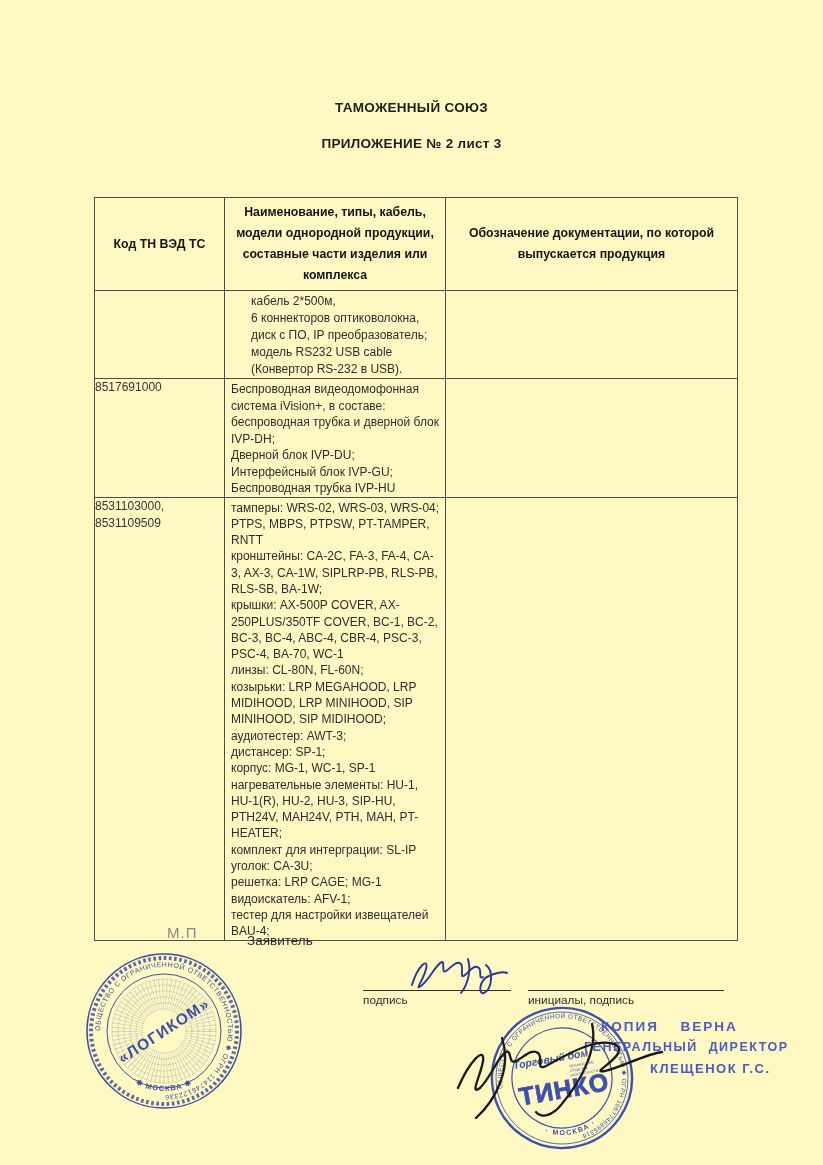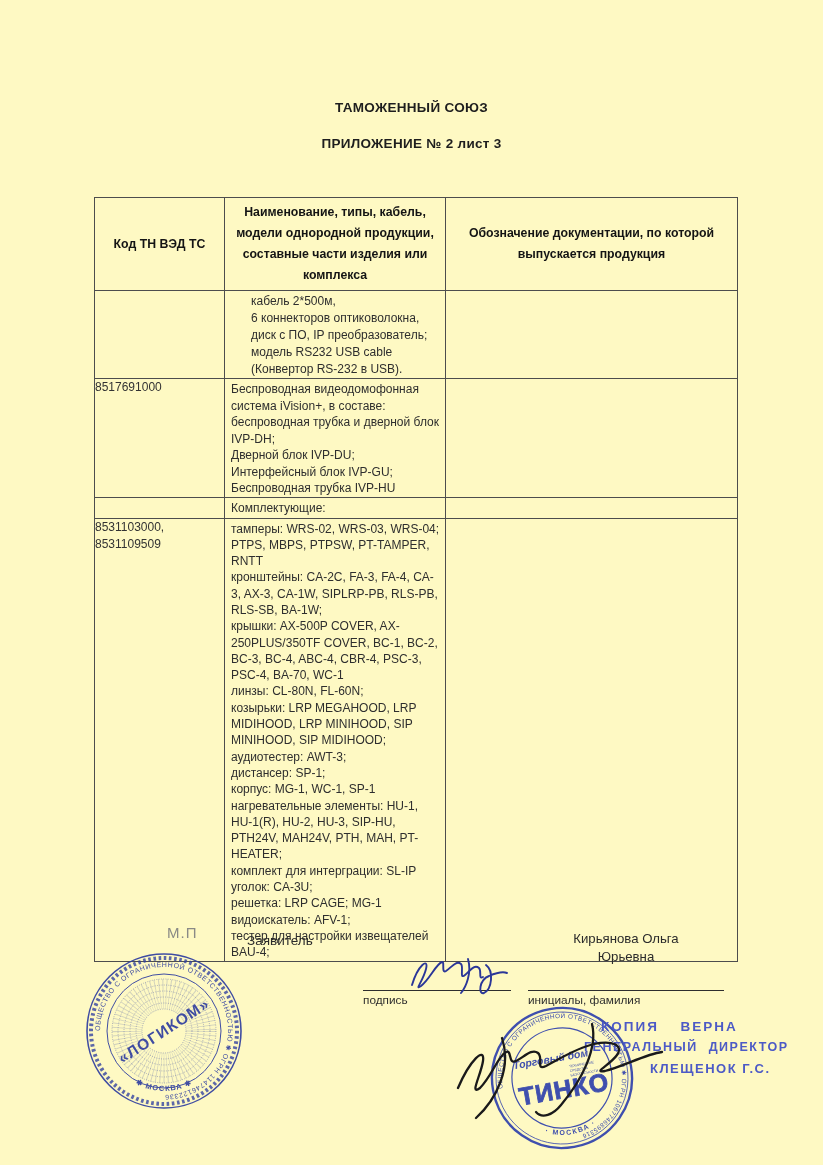--- a/index.html
+++ b/index.html
@@ -104,27 +104,20 @@
         <div class="code-wrap">
               <span class="code-text">8517691000</span>
             </div>
       </td>
       <td>
             <div class="desc cell-text">Беспроводная видеодомофонная система iVision+, в составе:
 беспроводная трубка и дверной блок IVP-DH;
 Дверной блок IVP-DU;
 Интерфейсный блок IVP-GU;
 Беспроводная трубка IVP-HU</div>
-          </td>
-      <td></td>
-    </tr>
-    <tr class="rowC" style="height:21px;">
-      <td class="code-cell"></td>
-      <td>
-            <div class="desc cell-text" style="line-height:16px;">Комплектующие:</div>
           </td>
       <td></td>
     </tr>
     <tr class="rowD" style="height:415px;">
       <td class="code-cell">
         <div class="code-wrap">
               <span class="code-text">8531103000,
 8531109509</span>
             </div>
       </td>
@@ -156,24 +149,22 @@
     <g fill="none" stroke="#2a3698" stroke-width="1.9" stroke-linecap="round">
       <path d="M14,38 C20,18 31,10 28,22 C25,34 16,44 23,39 C32,32 38,17 44,15 C47,14 43,27 48,24 C54,20 58,13 63,17 C66,20 61,33 67,28 C72,24 76,17 81,21 C84,24 80,33 85,30"></path>
       <path d="M88,18 C96,24 94,42 86,46 C80,48 81,33 91,29 C98,26 104,24 109,26"></path>
       <path d="M70,12 C74,26 68,40 63,46"></path>
     </g>
   </svg>
 
   <div class="sig-line line-sign"></div>
   <div class="caption cap-sign">подпись</div>
 
-  <div class="name-block">Кирьянова Ольга
-Юрьевна</div>
   <div class="sig-line line-name"></div>
-  <div class="caption cap-name">инициалы, фамилия</div>
+  <div class="caption cap-name">инициалы, подпись</div>
 
   <svg class="stamp stamp-logikom" width="160" height="160" viewBox="0 0 160 160">
     <defs>
       <path id="lgRing" d="M 16,80 A 64,64 0 1 1 144,80 A 64,64 0 1 1 16,80"></path>
       <path id="lgBottom" d="M 37.6,122.4 A 60,60 0 0 0 122.4,122.4"></path>
     </defs>
     <g stroke="#2f3ea0" fill="none">
       <circle cx="80" cy="80" r="77" stroke-width="1.6"></circle>
       <circle cx="80" cy="80" r="73" stroke-width="4" stroke-dasharray="2.6 2.6" opacity="0.85"></circle>
       <circle cx="80" cy="80" r="57" stroke-width="1"></circle>

